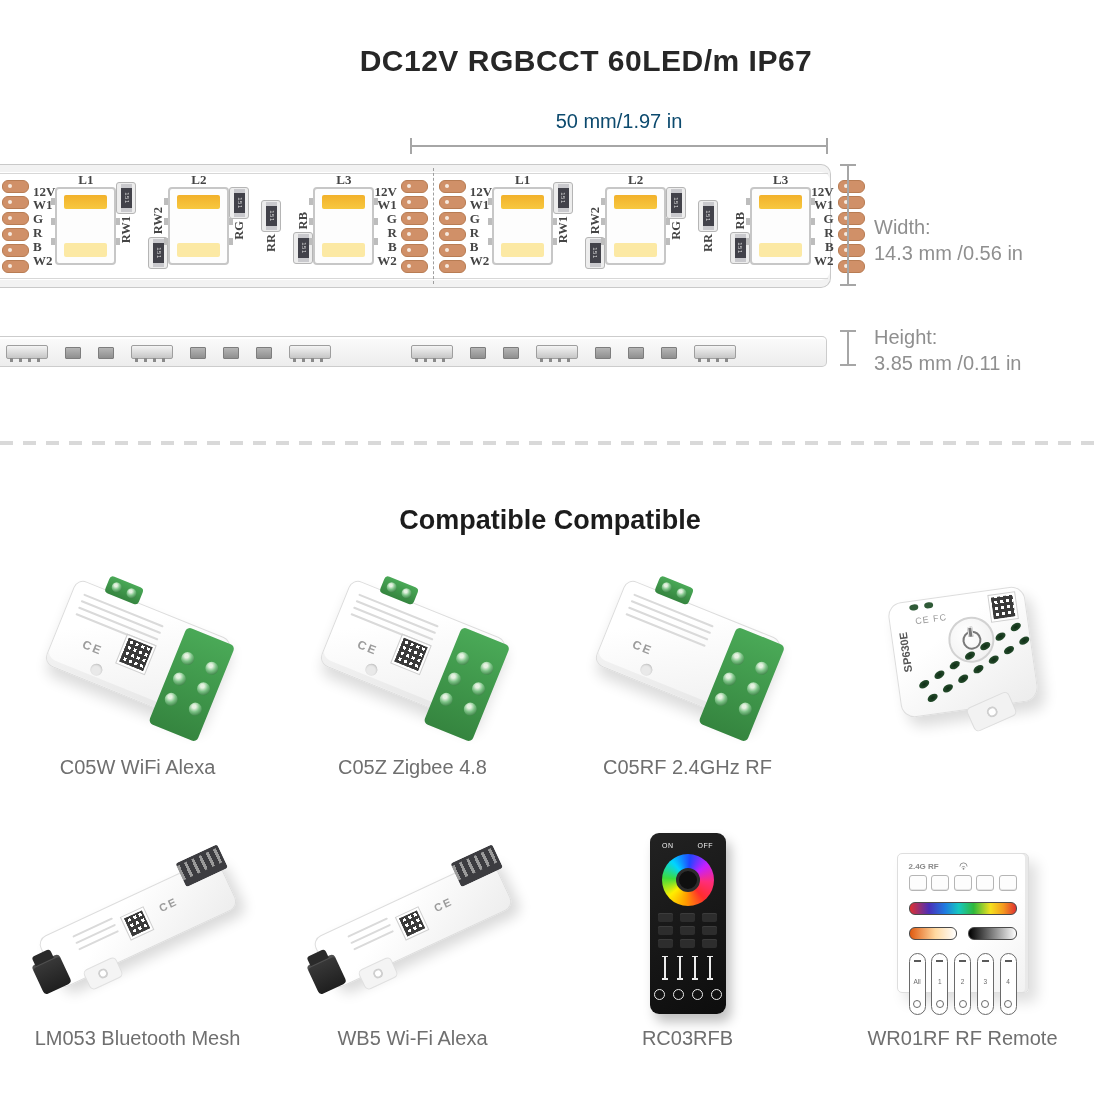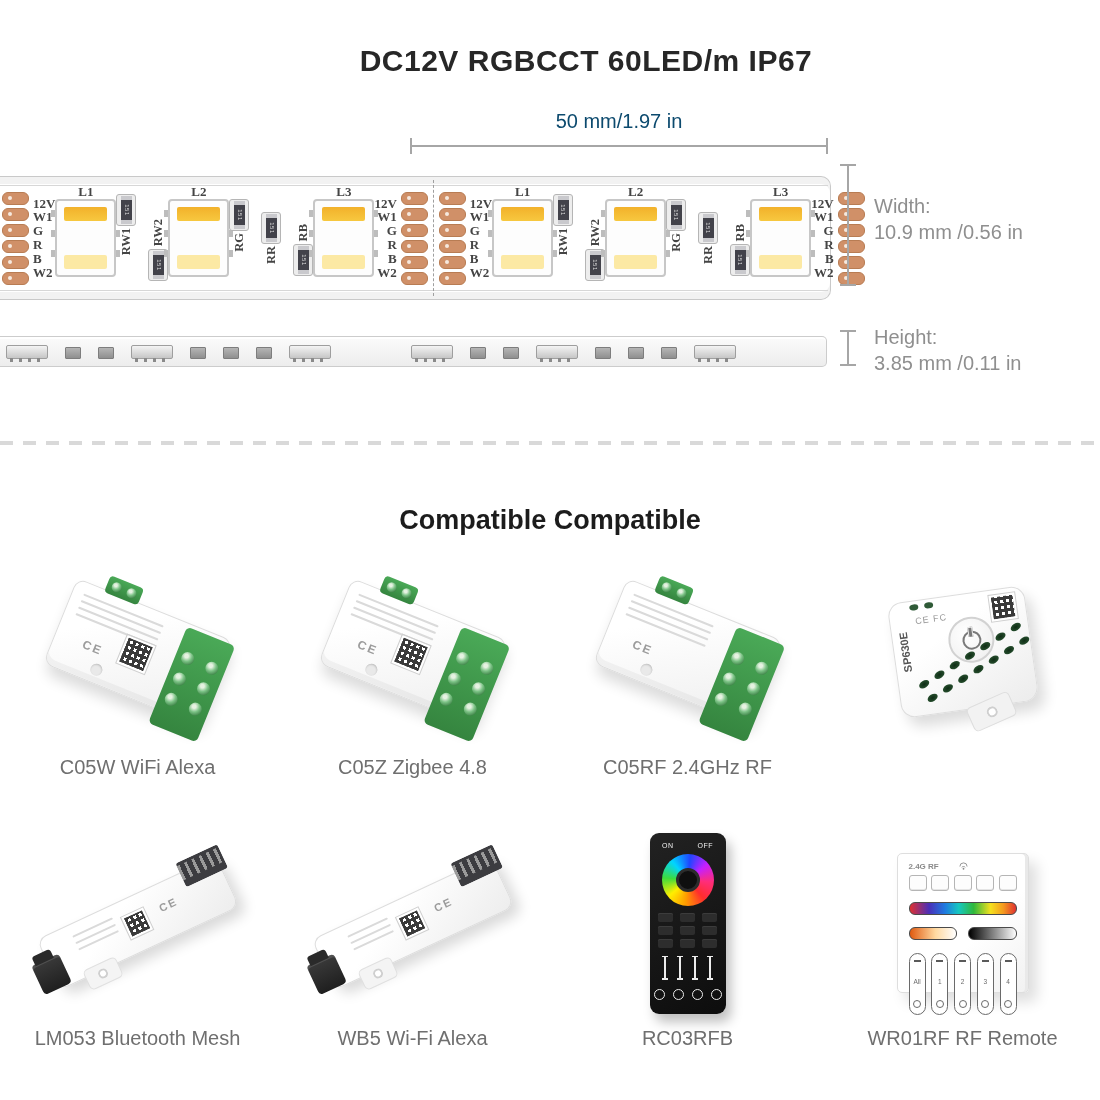--- a/index.html
+++ b/index.html
@@ -12,21 +12,21 @@
 
   
   .dim-length{position:absolute;left:410px;top:110px;width:418px;}
   .dim-length .txt{text-align:center;color:#0c4a6e;font-size:20px;margin-bottom:5px;}
   .dim-length .line{position:relative;height:16px;
     border-left:2px solid #a6a6a6;border-right:2px solid #a6a6a6;}
   .dim-length .line::after{content:"";position:absolute;left:0;right:0;top:7px;
     border-top:2px solid #a6a6a6;}
 
   
-  .strip-top{position:absolute;left:0;top:176px;width:830px;height:122px;
+  .strip-top{position:absolute;left:0;top:164px;width:830px;height:122px;
     background:#ffffff;border:1px solid #c9c9c9;border-left:none;
     border-radius:0 10px 10px 0;
     box-shadow:inset 0 7px 0 rgba(0,0,0,.05), inset 0 -7px 0 rgba(0,0,0,.05);}
   .strip-top::before{content:"";position:absolute;left:0;right:2px;top:8px;bottom:8px;
     border-top:1px solid #d7d7d7;border-bottom:1px solid #d7d7d7;pointer-events:none;}
   .strip-row{display:flex;align-items:center;justify-content:space-between;
     height:100%;padding:0 6px 0 2px;position:relative;}
 
   .pgroup{display:flex;align-items:center;gap:4px;}
   .pads-col{display:flex;flex-direction:column;gap:3px;}
@@ -66,21 +66,21 @@
   .cutline{width:0;height:116px;border-left:1px dashed #9f9f9f;margin:0 1px;}
 
   
   .dim-v{position:absolute;left:840px;width:16px;
     border-top:2px solid #a6a6a6;border-bottom:2px solid #a6a6a6;}
   .dim-v::after{content:"";position:absolute;left:7px;top:0;bottom:0;
     border-left:2px solid #a6a6a6;}
   .dim-width{top:164px;height:118px;}
   .dim-height{top:330px;height:32px;}
   .dim-text{position:absolute;left:874px;color:#8f8f8f;font-size:20px;line-height:26px;}
-  .dim-text.w{top:193px;}
+  .dim-text.w{top:214px;}
   .dim-text.h{top:324px;}
 
   
   .strip-side{position:absolute;left:0;top:336px;width:826px;height:29px;
     background:linear-gradient(#fbfbfb,#ededed);border:1px solid #cccccc;border-left:none;
     border-radius:0 5px 5px 0;box-shadow:inset 0 2px 0 #ffffff;}
   .side-row{position:absolute;left:6px;top:8px;display:flex;align-items:flex-start;gap:17px;}
   .sled{width:40px;height:12px;background:linear-gradient(#f4f4f4,#c6c6c6);
     border:1px solid #9e9e9e;border-radius:2px;position:relative;flex:none;}
   .sled::after{content:"";position:absolute;left:3px;right:3px;bottom:-4px;height:4px;
@@ -438,21 +438,21 @@
           <div class="pad"></div>
       </div>
     </div>
 
   </div>
 </div>
 
 <div class="dim-v dim-width"></div>
 <div class="dim-text w">
   <div>Width:</div>
-  <div>10.9 mm /0.56 in</div>
+  <div>14.3 mm /0.56 in</div>
 </div>
 
 <div class="strip-side">
   <div class="side-row">
     <div class="sled"></div>
     <div class="sres"></div>
     <div class="sres"></div>
     <div class="sled"></div>
     <div class="sres"></div>
     <div class="sres"></div>

